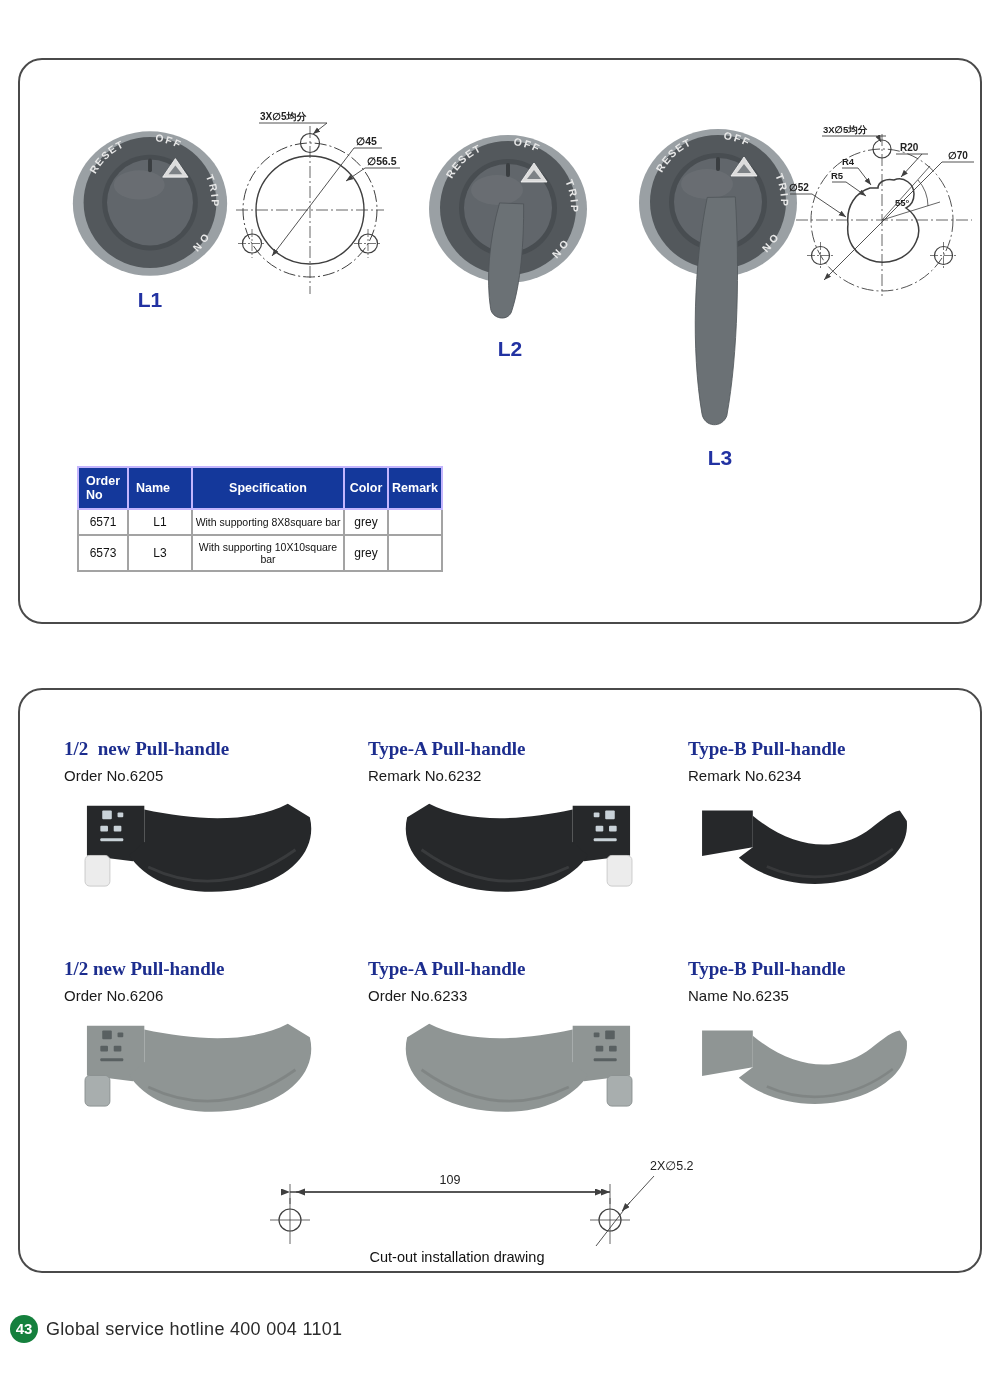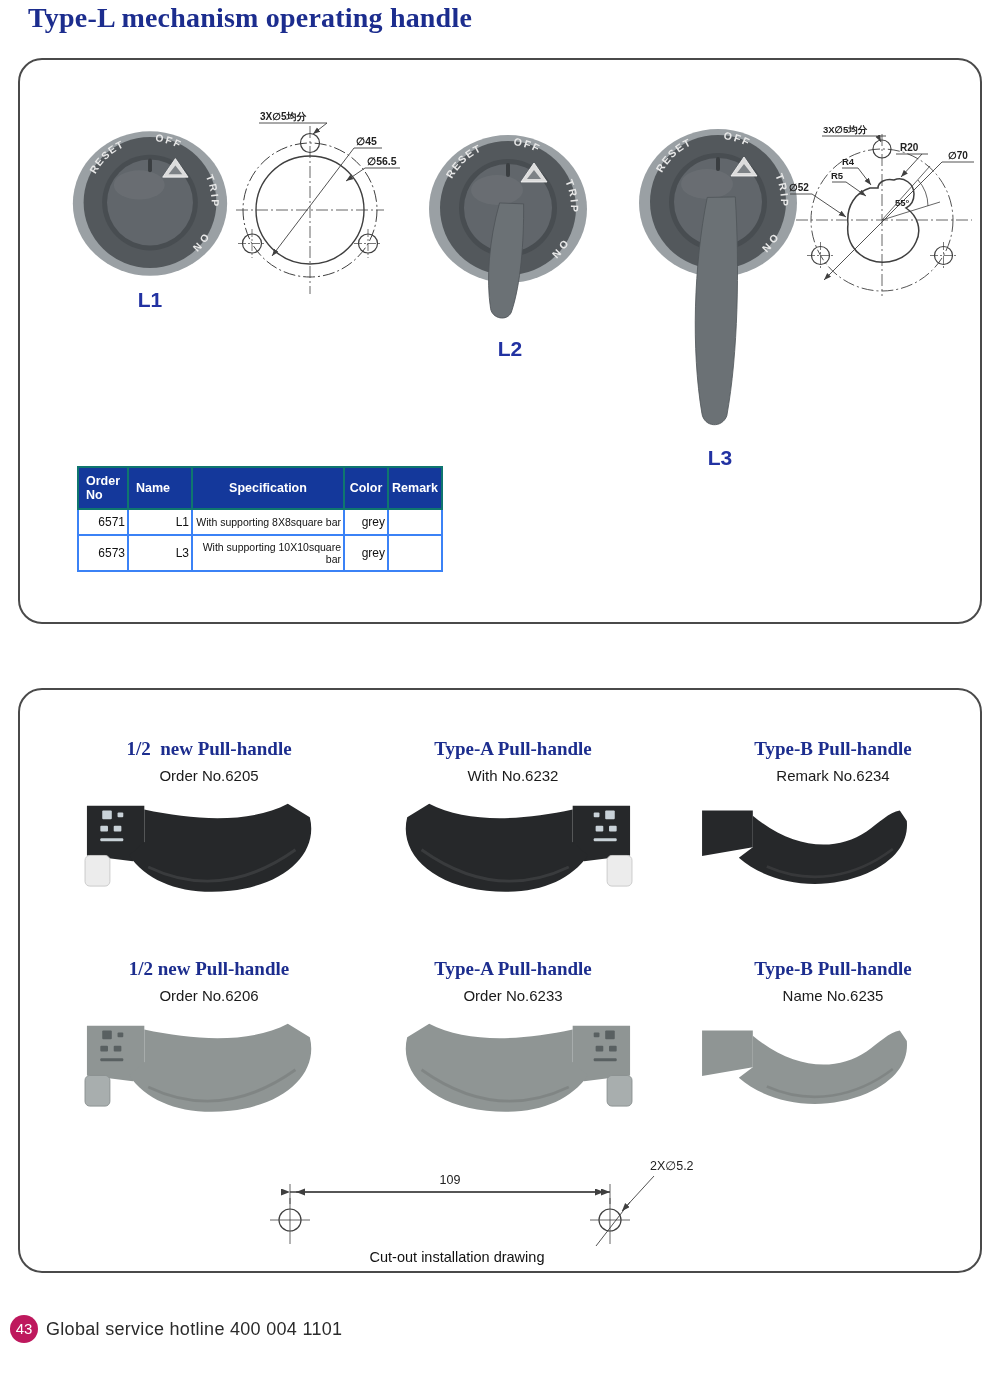--- a/index.html
+++ b/index.html
@@ -5,60 +5,59 @@
   * { margin:0; padding:0; box-sizing:border-box; }
   html,body { width:1000px; height:1386px; background:#ffffff; font-family:"Liberation Sans",sans-serif; }
   .page { position:relative; width:1000px; height:1386px; background:#fff; overflow:hidden; }
 
   .sec-title { position:absolute; left:28px; font-family:"Liberation Serif",serif; font-weight:bold; color:#1c2d8e; font-size:28px; letter-spacing:.2px; }
   .t1 { top:2px; }
   .t2 { top:642px; }
 
   .panel { position:absolute; left:18px; width:964px; background:#fff; border:2px solid #4a4a4a; border-radius:24px; }
   .panel1 { top:58px; height:566px; }
-  .panel2 { top:688px; height:585px;text-align:center; }
+  .panel2 { top:688px; height:585px; }
 
   .knob-cell { position:absolute; text-align:center; }
   .knob-cell svg { display:inline-block; }
   .knob-label { font-weight:bold; color:#2232a2; font-size:21px; margin-top:4px; font-family:"Liberation Sans",sans-serif; }
 
   .tdraw { position:absolute; }
 
   
   .spec-table { position:absolute; left:57px; top:406px; border-collapse:collapse; font-family:"Liberation Sans",sans-serif; }
-  .spec-table th { background:#14389b; color:#fff; font-size:12.5px; font-weight:bold; border:2px solid #0f766e; padding:6px 3px; }
+  .spec-table th { background:#14389b; color:#fff; font-size:12.5px; font-weight:bold; border:2px solid #c4b5fd; padding:6px 3px; }
   .spec-table th.al { text-align:left; padding-left:7px; }
-  .spec-table td { font-size:12px; color:#111; text-align:right; border:2px solid #3b82f6; padding:5px 2px; background:#fff; }
+  .spec-table td { font-size:12px; color:#111; text-align:center; border:2px solid #a3a3a3; padding:5px 2px; background:#fff; }
   .spec-table td.spec { font-size:10.5px; }
 
   
   .pull-cell { position:absolute; width:290px; }
   .pull-title { font-family:"Liberation Serif",serif; font-weight:bold; color:#1c2d8e; font-size:19px; white-space:pre; }
   .pull-order { font-size:15px; color:#1a1a1a; margin-top:7px; }
   .pull-cell svg { display:block; margin-top:16px; }
   .handle-black { color:#26282a; }
   .handle-grey  { color:#8f9594; }
   .handle-black .tab { fill:#ececec; stroke:#c9c9c9; }
   .handle-grey  .tab { fill:#a8aeae; stroke:#8b9191; }
   .handle-black .print { fill:#c9d2d8; }
   .handle-grey  .print { fill:#596061; }
 
   .cutout { position:absolute; left:232px; top:462px; }
 
-  .page-badge { position:absolute; left:10px; top:1315px; width:28px; height:28px; border-radius:50%; background:#be185d; color:#fff; font-weight:normal; font-size:15px; line-height:28px; text-align:center; }
+  .page-badge { position:absolute; left:10px; top:1315px; width:28px; height:28px; border-radius:50%; background:#15803d; color:#fff; font-weight:bold; font-size:15px; line-height:28px; text-align:center; }
   .hotline { position:absolute; left:46px; top:1319px; font-size:18px; color:#2b2b2b; letter-spacing:.3px; }
 
   svg text { font-family:"Liberation Sans",sans-serif; }
 </style>
 </head>
 <body>
 
 <div class="page">
 
-  <h1 class="sec-title t1">Type-L mechanism operating handle</h1>
 
   <section class="panel panel1">
 
     <figure class="knob-cell" style="left:30px; top:68px; width:200px;">
       <svg width="166" height="152" viewBox="0 0 170 155" xmlns="http://www.w3.org/2000/svg" xmlns:xlink="http://www.w3.org/1999/xlink">
         <defs>
             <path id="karc1" d="M 22,76 A 63,63 0 1 1 85,139" fill="none"></path>
           </defs>
         <ellipse cx="85" cy="77" rx="79" ry="74" fill="#9aa0a4"></ellipse>
         <ellipse cx="85" cy="76" rx="68" ry="67" fill="#53585c"></ellipse>
@@ -237,21 +236,21 @@
         <rect class="print" x="52" y="13" width="6" height="5" rx="1"></rect>
         <rect class="print" x="34" y="27" width="8" height="6" rx="1"></rect>
         <rect class="print" x="48" y="27" width="8" height="6" rx="1"></rect>
         <rect class="print" x="34" y="40" width="24" height="3" rx="1"></rect>
         <rect class="tab" x="18" y="58" width="26" height="32" rx="5" stroke-width="1"></rect>
       </svg>
     </div>
 
     <div class="pull-cell" style="left:348px; top:48px;">
       <h3 class="pull-title">Type-A Pull-handle</h3>
-      <div class="pull-order">With No.6232</div>
+      <div class="pull-order">Remark No.6232</div>
       <svg class="handle-black" width="285" height="110" viewBox="0 0 290 115" xmlns="http://www.w3.org/2000/svg">
         <g transform="translate(290,0) scale(-1,1)">
           <polygon points="20,6 80,6 80,50 68,64 20,58" fill="currentColor"></polygon>
           <path d="M 80,10 C 135,22 192,24 230,4 L 253,18 C 262,54 230,88 170,95 C 120,100 84,86 64,58 L 80,44 Z" fill="currentColor"></path>
           <path d="M 84,70 C 130,92 182,92 238,52" stroke="rgba(255,255,255,0.09)" stroke-width="3" fill="none"></path>
           <rect class="print" x="36" y="11" width="10" height="9" rx="1"></rect>
           <rect class="print" x="52" y="13" width="6" height="5" rx="1"></rect>
           <rect class="print" x="34" y="27" width="8" height="6" rx="1"></rect>
           <rect class="print" x="48" y="27" width="8" height="6" rx="1"></rect>
           <rect class="print" x="34" y="40" width="24" height="3" rx="1"></rect>

